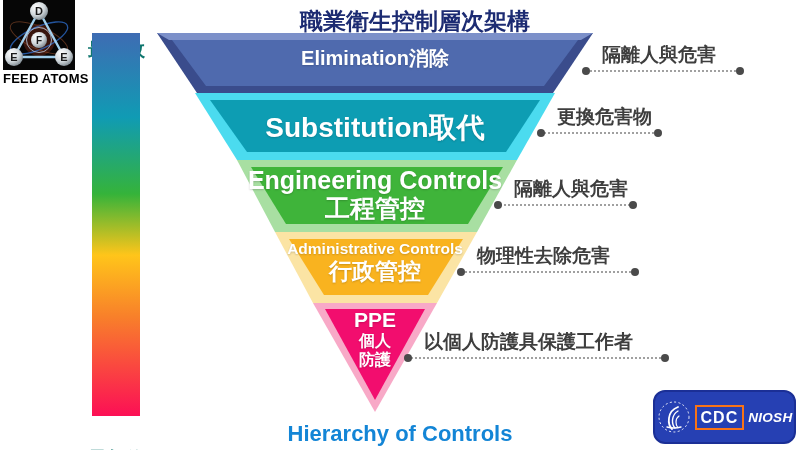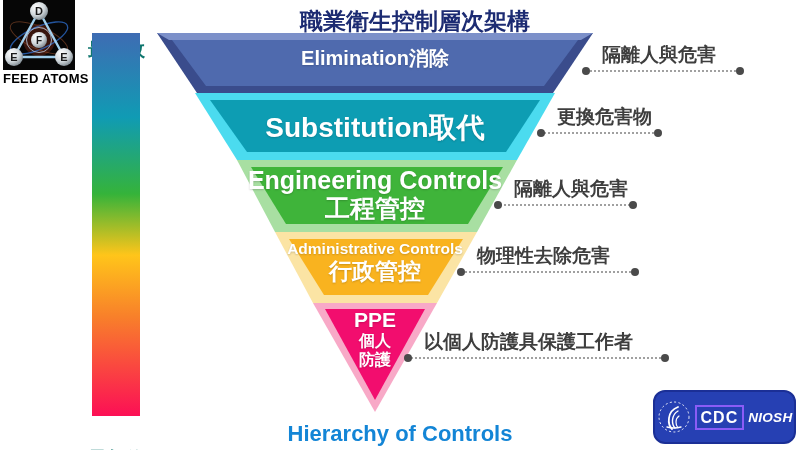--- a/index.html
+++ b/index.html
@@ -49,21 +49,21 @@
   .co1 { left:585px; top:44px;  width:155px; }
   .co2 { left:540px; top:106px; width:118px; }
   .co3 { left:497px; top:178px; width:136px; }
   .co4 { left:460px; top:245px; width:175px; }
   .co5 { left:407px; top:331px; width:258px; }
 
   
   .badge { position:absolute; left:653px; top:390px; width:143px; height:54px;
     background:#2640B3; border:2px solid #1B2F96; border-radius:12px;
     display:flex; align-items:center; justify-content:center; gap:4px; }
-  .cdc-box { border:2px solid #8b5cf6; color:#fff; font-weight:bold; font-size:16px;
+  .cdc-box { border:2px solid #f97316; color:#fff; font-weight:bold; font-size:16px;
     padding:1px 4px; letter-spacing:1px; line-height:19px; }
   .niosh-text { color:#fff; font-weight:bold; font-style:italic; font-size:13.5px; letter-spacing:0.3px; }
 </style>
 </head>
 <body>
 
 <div class="stage">
 
   <div class="logo">
     <div class="logo-square">

